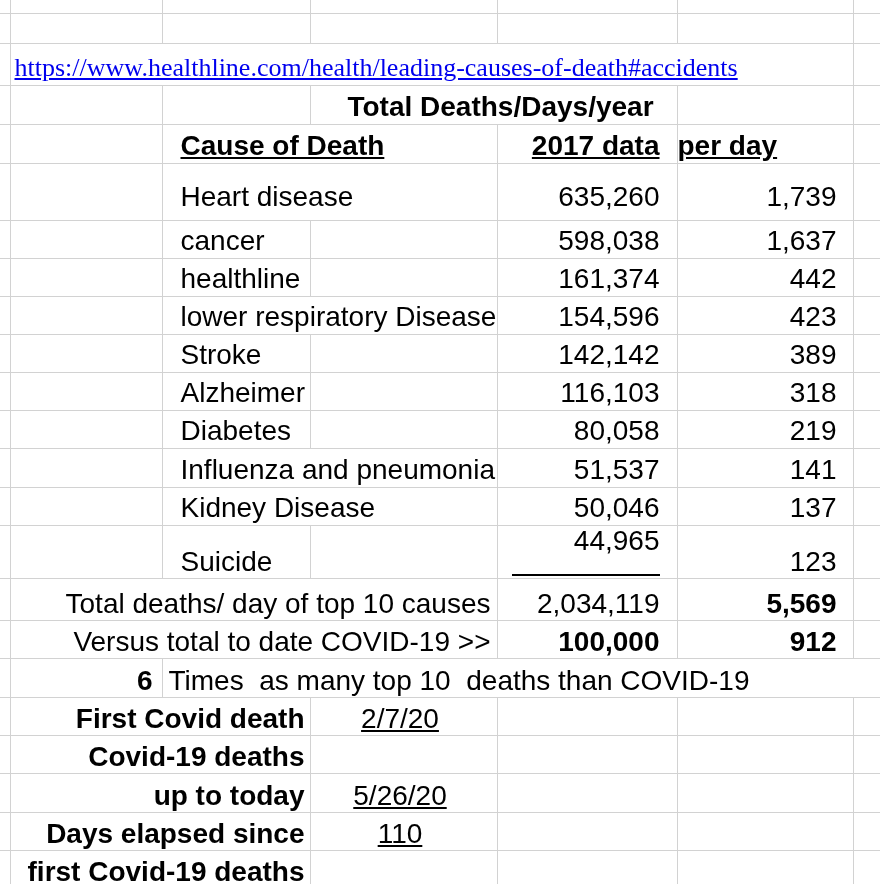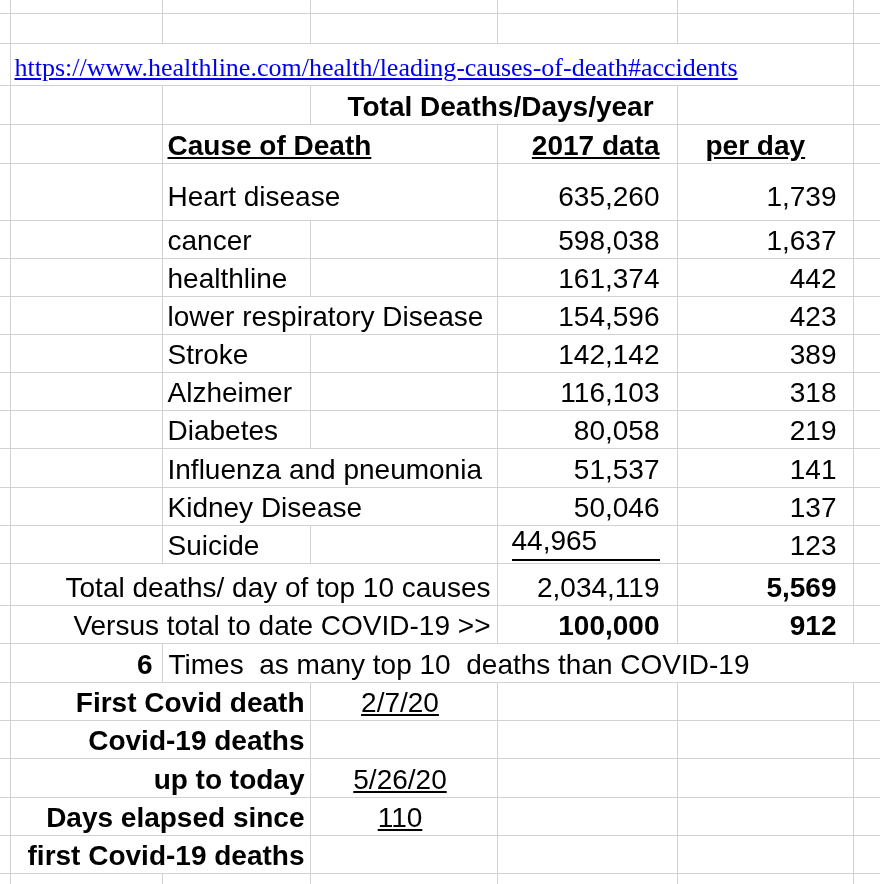--- a/index.html
+++ b/index.html
@@ -16,43 +16,43 @@
     white-space:nowrap;overflow:visible;
     color:var(--color-text,#000);
   }
   tr:first-child>td{border-top:none;}
   tr:last-child>td{border-bottom:none;}
   td:first-child{border-left:none;}
   td:last-child{border-right:none;}
   .h13{height:13px}.h30{height:30px}.h38{height:38px}.h39{height:39px}
   .h42{height:42px}.h57{height:57px}.h11{height:11px}
   .b{font-weight:bold;}
-  .u{text-decoration:underline;padding-left:28px;}
-  .left{text-align:left;padding-left:5px;}
+  .u{text-decoration:underline;}
+  .left{text-align:left;padding-left:18px;}
   .center{text-align:center;padding-left:14px;}
   .right-d{text-align:right;padding-right:17px;}
   .right-e{text-align:right;padding-right:16px;}
   .right-e-hdr{padding-right:6px;}
   .right-310{text-align:right;padding-right:5px;}
   .right-497{text-align:center;padding-right:7px;text-decoration:underline;}
   .right-label{text-align:right;padding-right:6px;}
   .right-a{text-align:right;padding-right:9px;}
   .url-cell{padding-left:4px;padding-bottom:3px;}
   .link{
     font-family:Liberation Serif, serif;
     font-size:26px;
     color:var(--color-link,#0000ee);
     text-decoration:underline;
   }
   .pre{white-space:pre;text-align:left;padding-left:6px;}
   tr.r-heart>td{padding-bottom:8px;margin-top:34px;}
   .sumline{
-    display:inline-block;min-width:148px;text-align:left;
+    display:inline-block;min-width:148px;text-align:right;
     border-bottom:2px solid var(--color-sum_line,#000);
-    padding-bottom:3px;
+    padding-bottom:19px;
   }
 </style>
 </head>
 <body>
 
 <table>
   <colgroup>
     <col style="width:10px">
       <col style="width:152px">
       <col style="width:148px">

